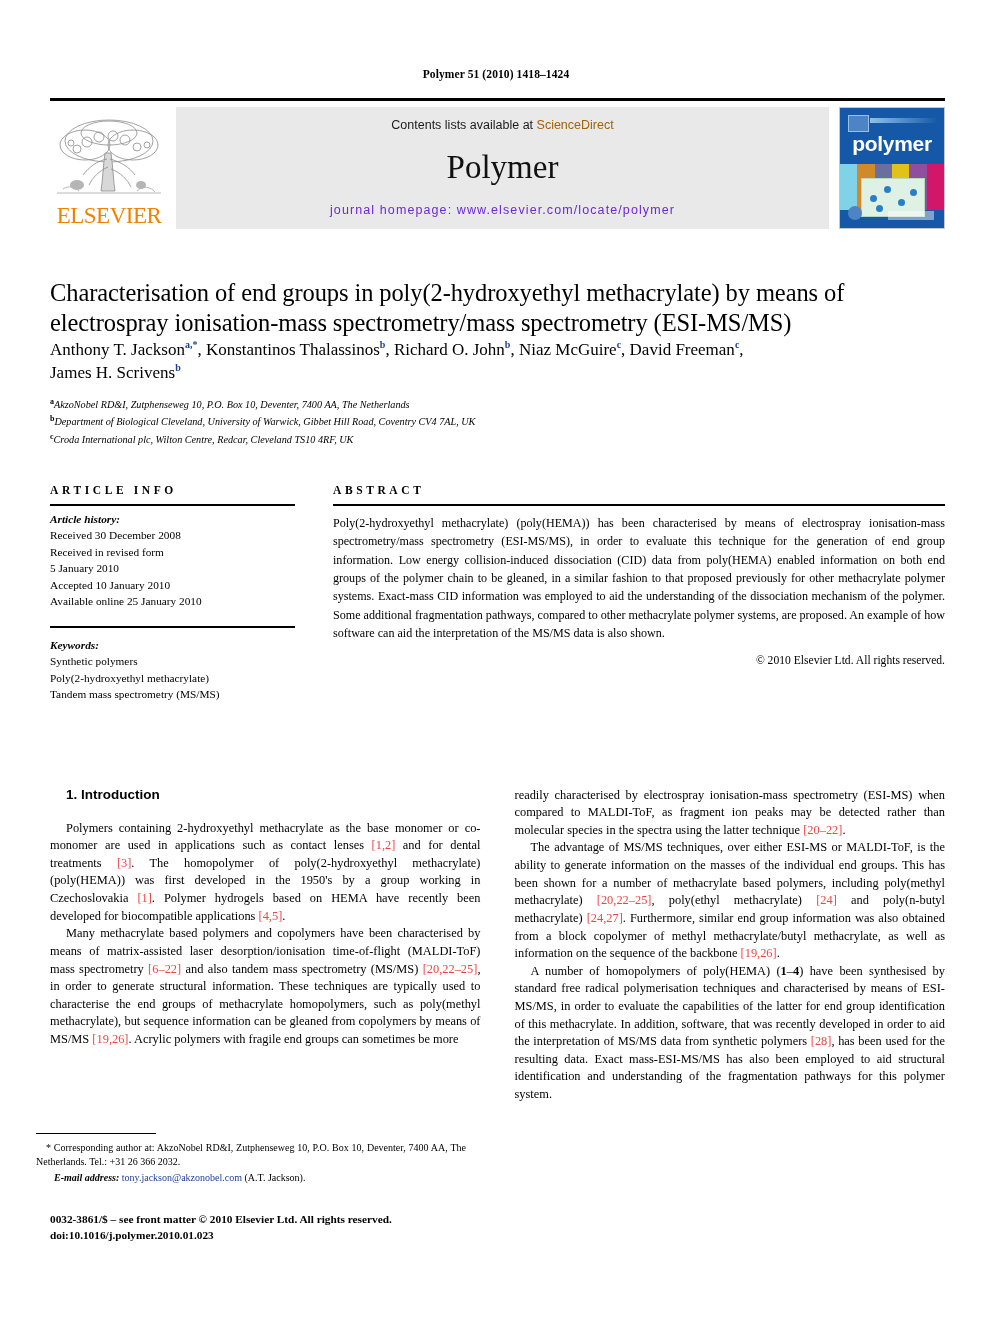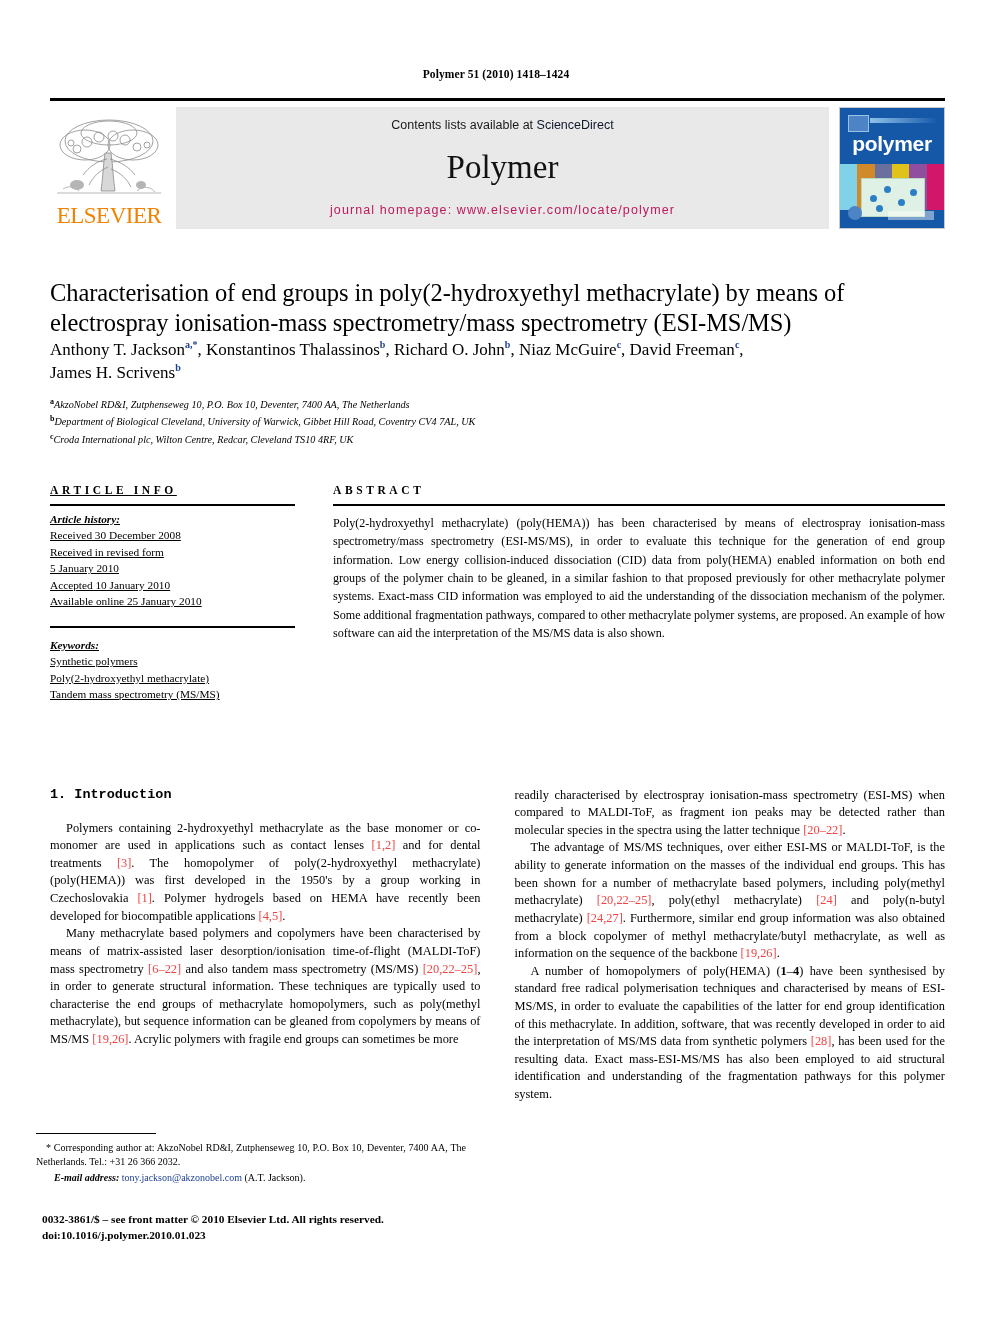--- a/index.html
+++ b/index.html
@@ -71,33 +71,33 @@
     align-items: center;
     padding: 11px 0 12px 0;
     box-sizing: border-box;
   }
   .contents-line {
     font-family: "Liberation Sans", sans-serif;
     font-size: 12.5px;
     color: #1a1a1a;
   }
   .contents-line .sd {
-    color: #0f172a;
+    color: #a16207;
   }
   .journal-title {
     font-family: "Liberation Serif", serif;
     font-size: 33px;
     color: #111;
     line-height: 1;
   }
   .homepage-line {
     font-family: "Liberation Sans", sans-serif;
     font-size: 12.5px;
     letter-spacing: 1.1px;
-    color: #be185d;
+    color: #6d28d9;
   }
   .cover {
     width: 104px;
     flex: 0 0 104px;
     border: 1px solid #c9c9c9;
     background: #1558a8;
     position: relative;
     overflow: hidden;
   }
   .cover-badge {
@@ -187,21 +187,21 @@
     font-style: normal;
     font-weight: bold;
     vertical-align: super;
   }
 
   
   .infoabs {
     margin: 36px 47px 0 50px;
     display: flex;
   }
-  .col-info { width: 245px; flex: 0 0 245px; text-decoration: underline; }
+  .col-info { width: 245px; flex: 0 0 245px; }
   .col-abs  { flex: 1 1 auto; margin-left: 38px; }
   .sec-head {
     font-family: "Liberation Serif", serif;
     font-size: 11.5px;
     font-weight: bold;
     letter-spacing: 3.6px;
     margin-bottom: 8px;
   }
   .rule { border-top: 2px solid #000; }
   .info-body {
@@ -226,24 +226,24 @@
   }
 
   
   .body-cols {
     margin: 84px 47px 0 50px;
     display: flex;
     gap: 34px;
   }
   .bcol { flex: 1 1 0; }
   h2.sec-title {
-    font-family: Liberation Mono, monospace;
+    font-family: Liberation Sans, sans-serif;
     font-size: 13.5px;
     font-weight: bold;
-    margin: 0 0 18px 0;
+    margin: 0 0 18px 16px;
   }
   .bcol p {
     margin: 0;
     font-size: 12.4px;
     line-height: 1.42;
     text-align: justify;
     text-indent: 16px;
   }
   .bcol p.noindent { text-indent: 0; }
   .ref { color: #ef4444; }
@@ -261,21 +261,21 @@
     border-top: 1px solid #000;
     width: 120px;
     margin-bottom: 7px;
   }
   .fn-corr { text-indent: 10px; text-align: justify; }
   .fn-email { text-indent: 18px; margin-top: 2px; }
   .fn-email i { font-style: italic; font-weight: bold; }
   .fn-email a { color: #1c3f94; text-decoration: none; }
   .footer {
     position: absolute;
-    left: 42px;
+    left: 50px;
     top: 1211px;
     font-size: 11.3px;
     line-height: 1.45;
     font-weight: bold;
   }
 </style>
 </head>
 <body>
 
 <div class="page">
@@ -389,20 +389,21 @@
         <div>Synthetic polymers</div>
         <div>Poly(2-hydroxyethyl methacrylate)</div>
         <div>Tandem mass spectrometry (MS/MS)</div>
       </div>
     </div>
 
     <div class="col-abs">
       <div class="sec-head">ABSTRACT</div>
       <div class="rule"></div>
       <div class="abs-body">Poly(2-hydroxyethyl methacrylate) (poly(HEMA)) has been characterised by means of electrospray ionisation-mass spectrometry/mass spectrometry (ESI-MS/MS), in order to evaluate this technique for the generation of end group information. Low energy collision-induced dissociation (CID) data from poly(HEMA) enabled information on both end groups of the polymer chain to be gleaned, in a similar fashion to that proposed previously for other methacrylate polymer systems. Exact-mass CID information was employed to aid the understanding of the dissociation mechanism of the polymer. Some additional fragmentation pathways, compared to other methacrylate polymer systems, are proposed. An example of how software can aid the interpretation of the MS/MS data is also shown.</div>
+      <div class="copyright">© 2010 Elsevier Ltd. All rights reserved.</div>
     </div>
 
   </div>
 
   <div class="body-cols">
 
     <div class="bcol">
       <h2 class="sec-title">1. Introduction</h2>
       <p>
         Polymers containing 2-hydroxyethyl methacrylate as the base monomer or co-monomer are used in applications such as contact lenses <span class="ref">[1,2]</span> and for dental treatments <span class="ref">[3]</span>. The homopolymer of poly(2-hydroxyethyl methacrylate) (poly(HEMA)) was first developed in the 1950's by a group working in Czechoslovakia <span class="ref">[1]</span>. Polymer hydrogels based on HEMA have recently been developed for biocompatible applications <span class="ref">[4,5]</span>.

